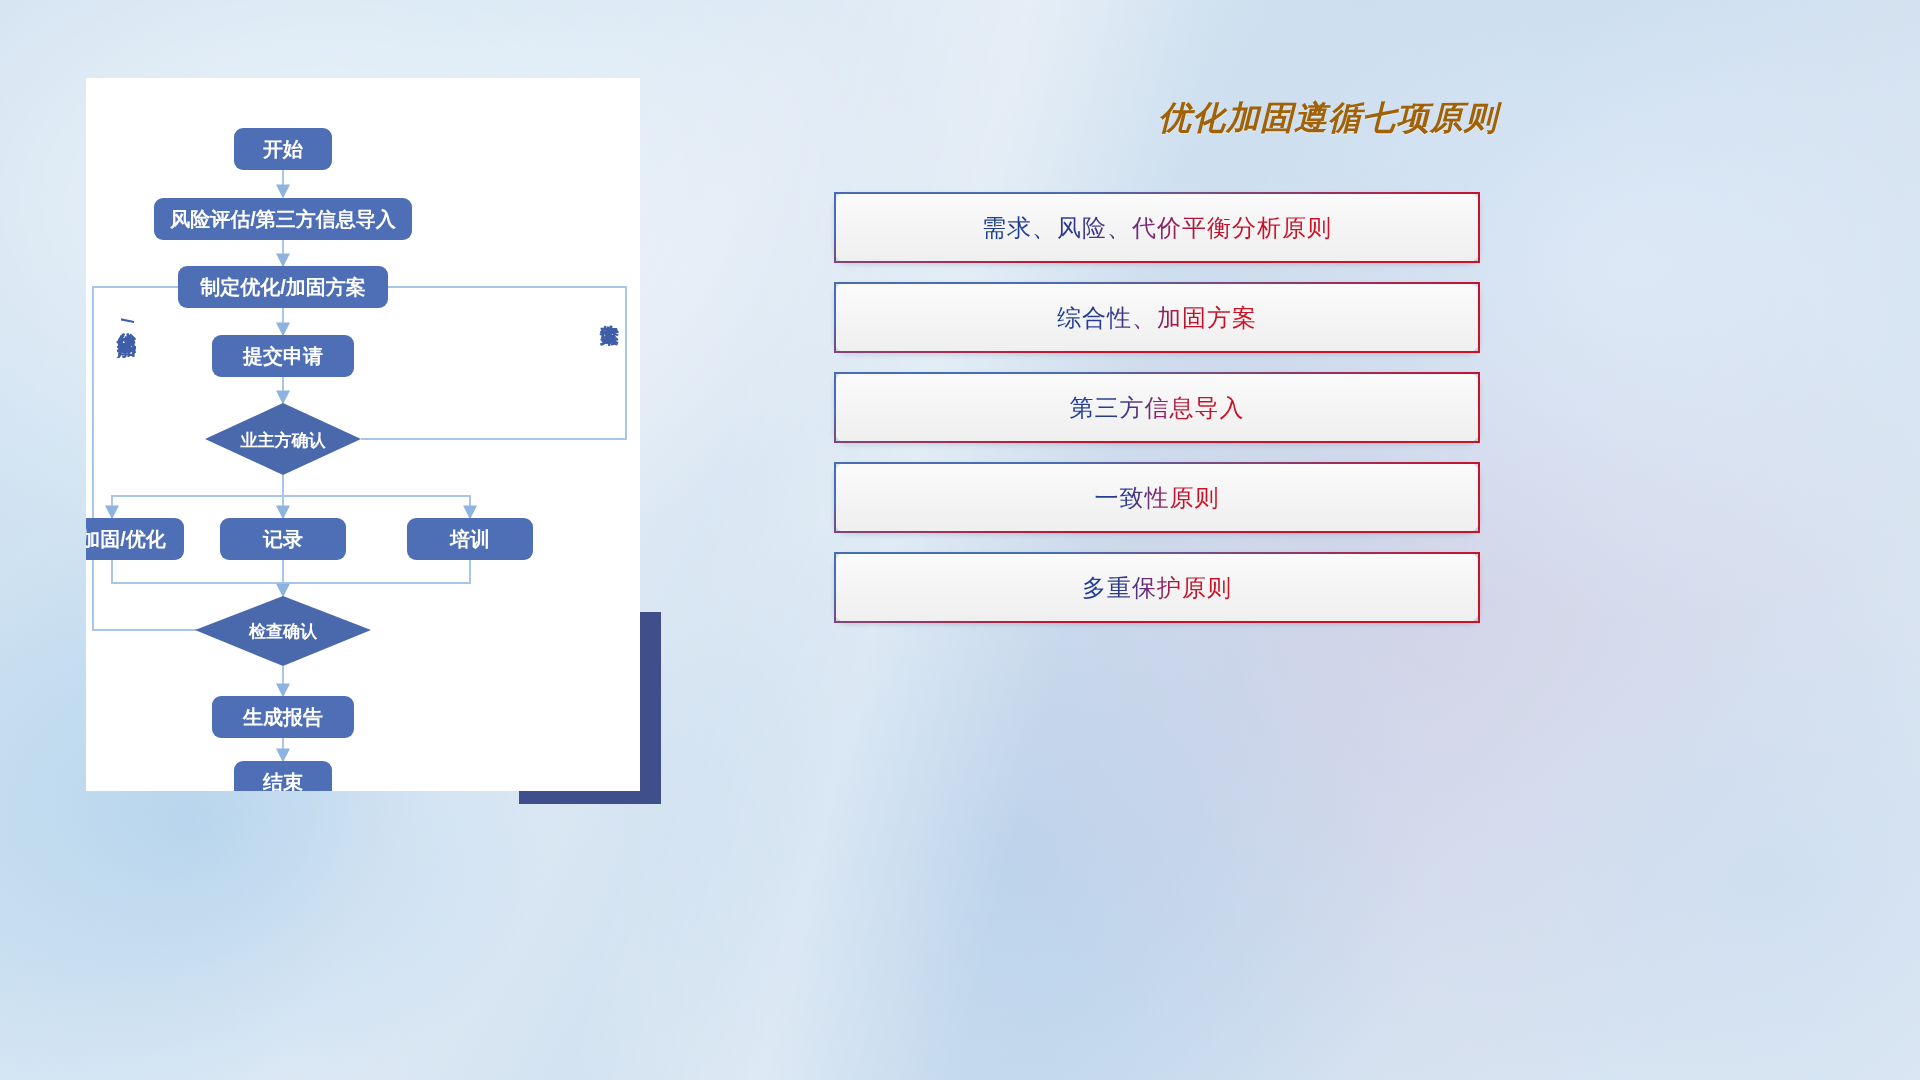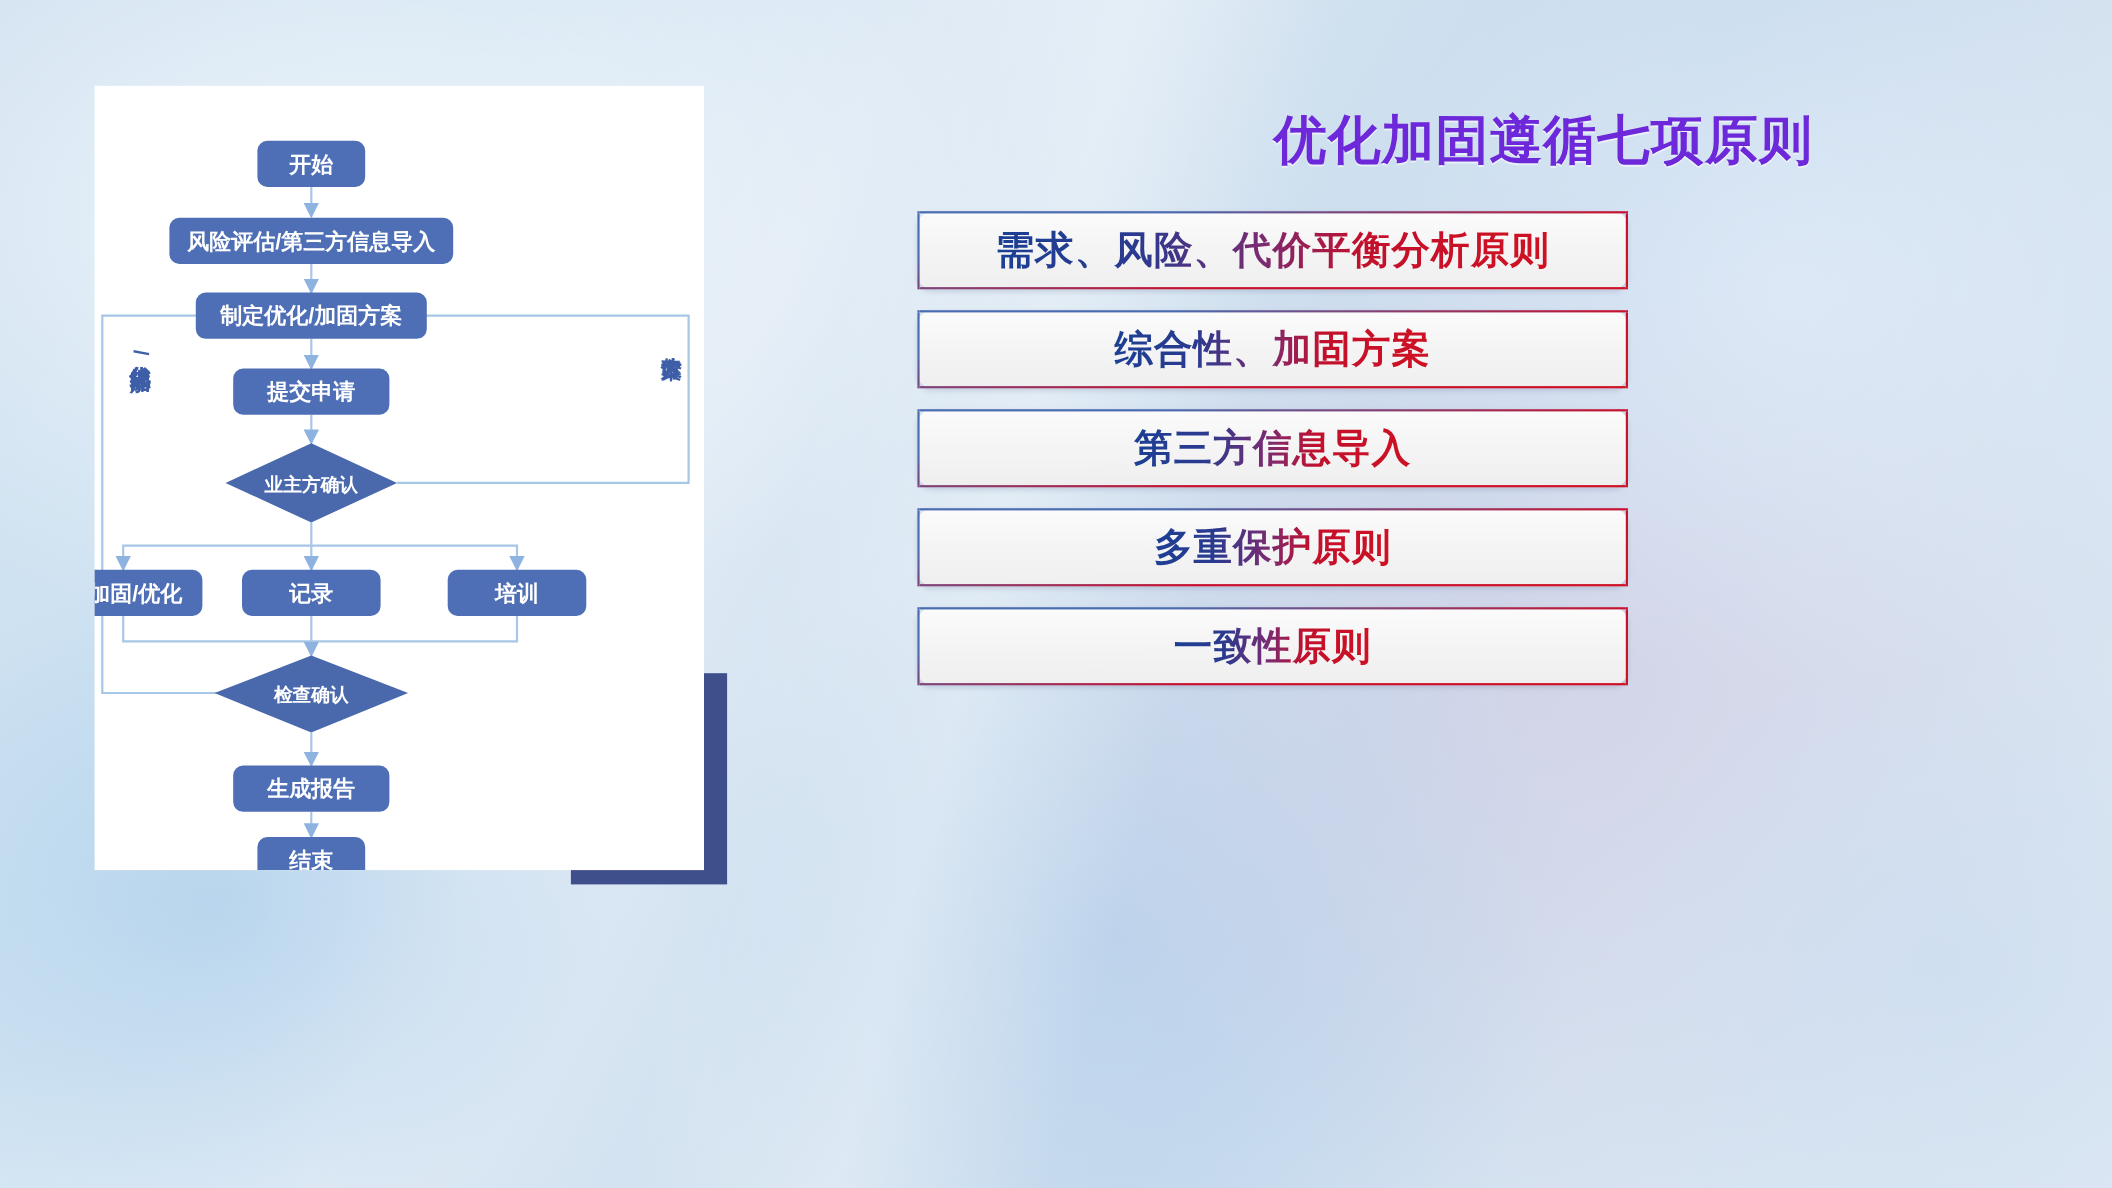--- a/index.html
+++ b/index.html
@@ -34,34 +34,34 @@
     background:#3f4f8c;}
   .white-card{position:absolute;left:86px;top:78px;width:554px;height:713px;
     background:#ffffff;}
 
   
   #flow{position:absolute;left:86px;top:78px;}
 
   
   #right-panel{position:absolute;left:940px;top:0;width:980px;height:1080px;z-index:2;}
   .deck-title{position:absolute;left:218px;top:96px;
-    font-size:48px;font-weight:bold;color:#6d28d9;letter-spacing:1px;
-    white-space:nowrap;text-shadow:0 1px 0 rgba(255,255,255,.5);}
+    font-size:33px;font-weight:bold;color:#a16207;letter-spacing:1px;
+    white-space:nowrap;text-shadow:0 1px 0 rgba(255,255,255,.5);font-style:italic;}
 
   .card-list{position:absolute;left:-106px;top:192px;width:1000px;}
   .p-card{position:relative;margin:0 0 19px 0;height:71px;width:646px;
     border:2px solid;
     border-image:linear-gradient(170deg,#4a6cb0 0%,#4a6cb0 22%,#c8102e 62%,#cf1124 100%) 1;
     border-radius:14px;
     background:linear-gradient(180deg,#fbfbfb 0%,#f4f4f4 52%,#efefef 100%);
     box-shadow:0 2px 5px rgba(70,90,130,.18);
     display:flex;align-items:center;justify-content:center;
     box-sizing:border-box;}
   .p-card .p-text{
-    font-size:35px;font-weight:bold;letter-spacing:1px;white-space:nowrap;
+    font-size:24px;font-weight:normal;letter-spacing:1px;white-space:nowrap;
     background:linear-gradient(90deg,#1c3f94 0%,#2b3a8f 26%,#7a2b72 48%,#c2102c 66%,#d01022 100%);
     -webkit-background-clip:text;background-clip:text;
     -webkit-text-fill-color:transparent;color:transparent;}
 </style>
 </head>
 <body>
 
 <div id="bg">
   <div class="bg-base"></div>
   <div class="bg-glow-a"></div>
@@ -181,19 +181,19 @@
     <div class="p-card">
       <span class="p-text">需求、风险、代价平衡分析原则</span>
     </div>
     <div class="p-card">
       <span class="p-text">综合性、加固方案</span>
     </div>
     <div class="p-card">
       <span class="p-text">第三方信息导入</span>
     </div>
     <div class="p-card">
-      <span class="p-text">多重保护原则</span>
+      <span class="p-text">一致性原则</span>
     </div>
     <div class="p-card">
-      <span class="p-text">一致性原则</span>
+      <span class="p-text">多重保护原则</span>
     </div>
   </div>
 </div>
 
 </body></html>

